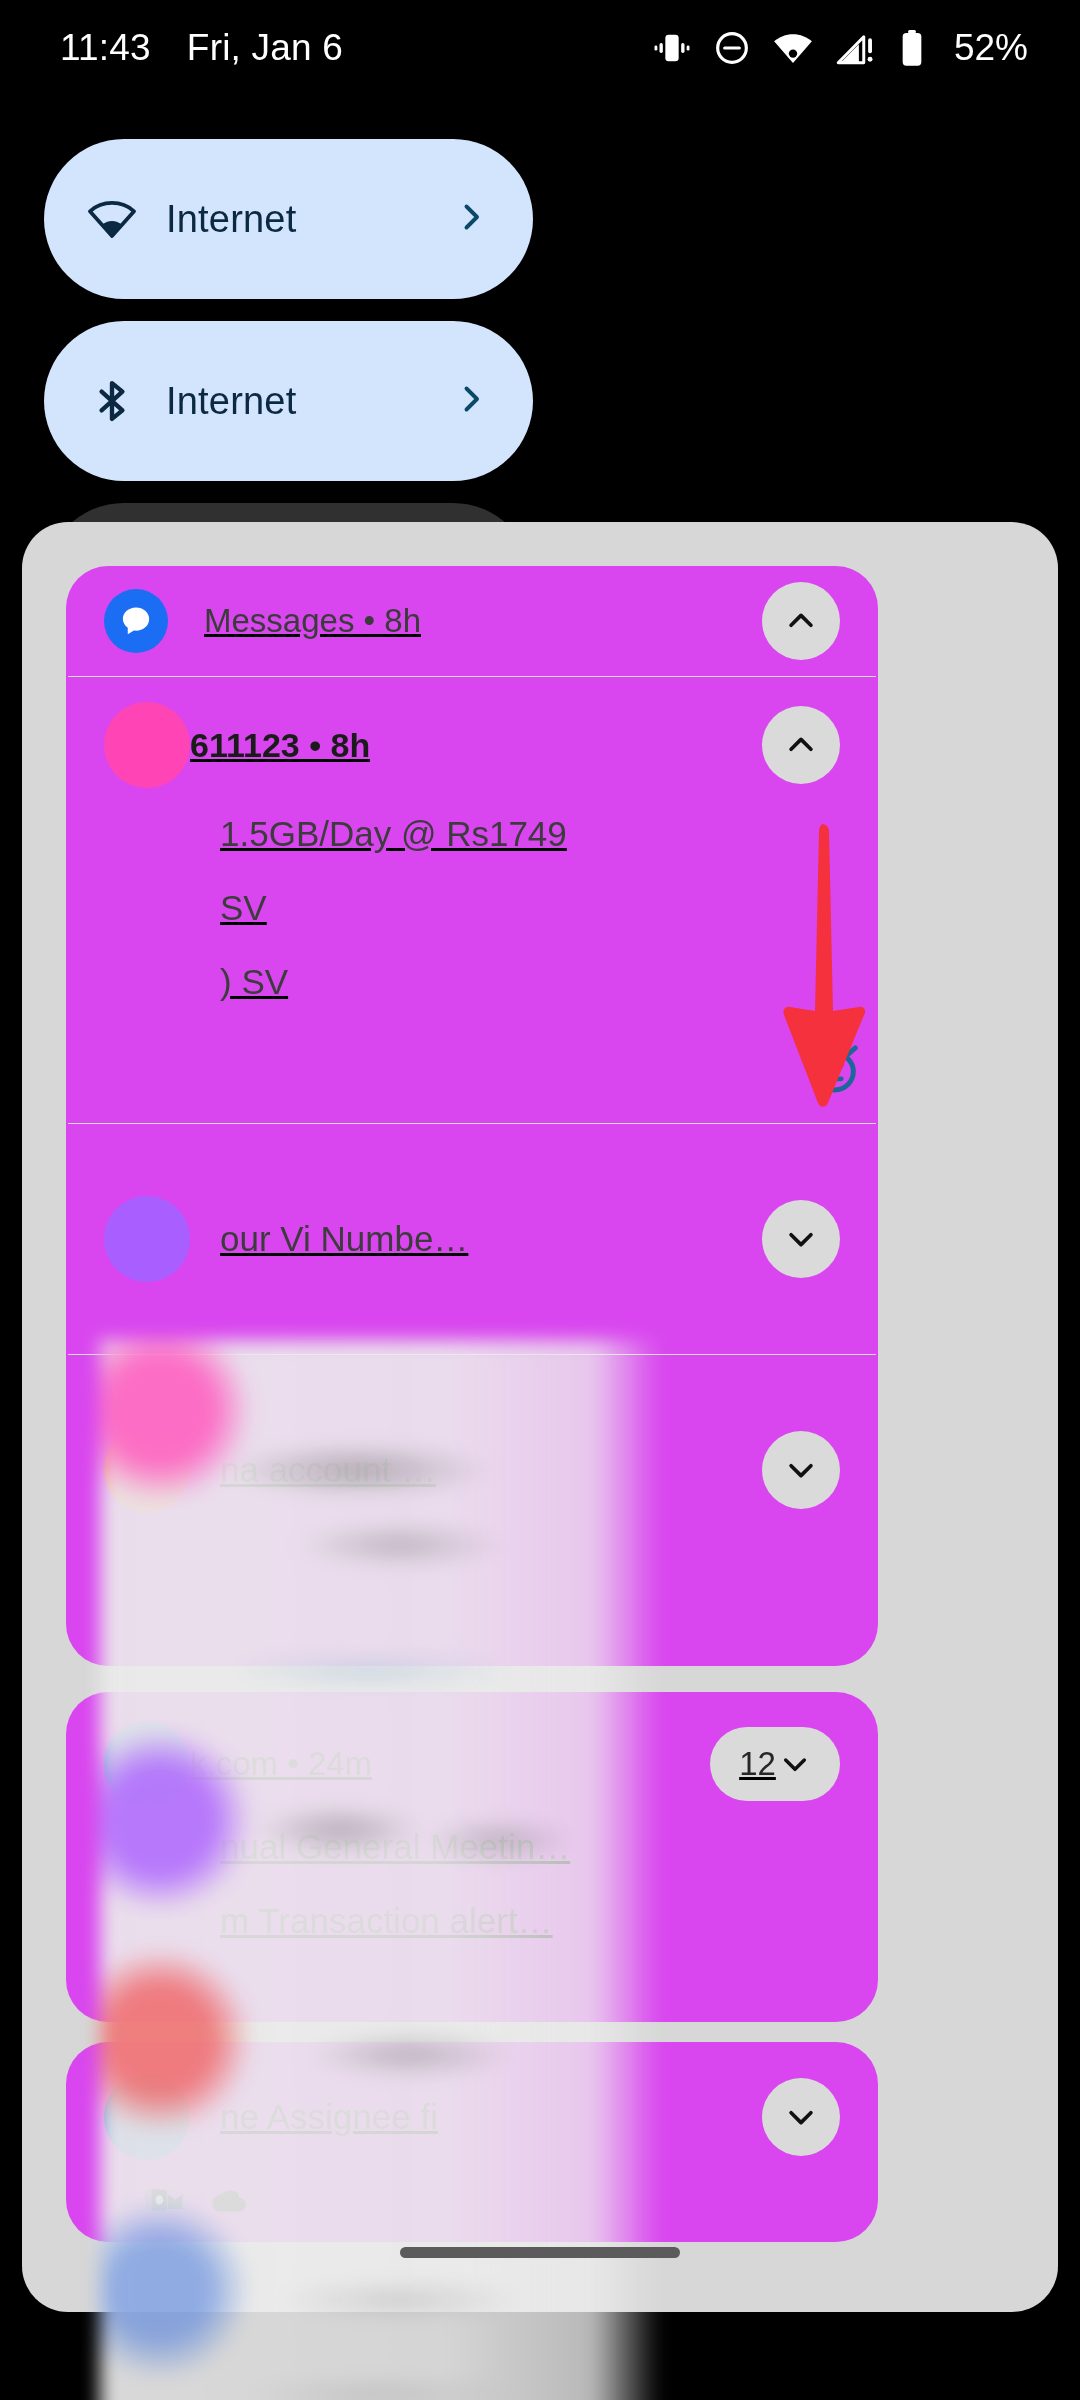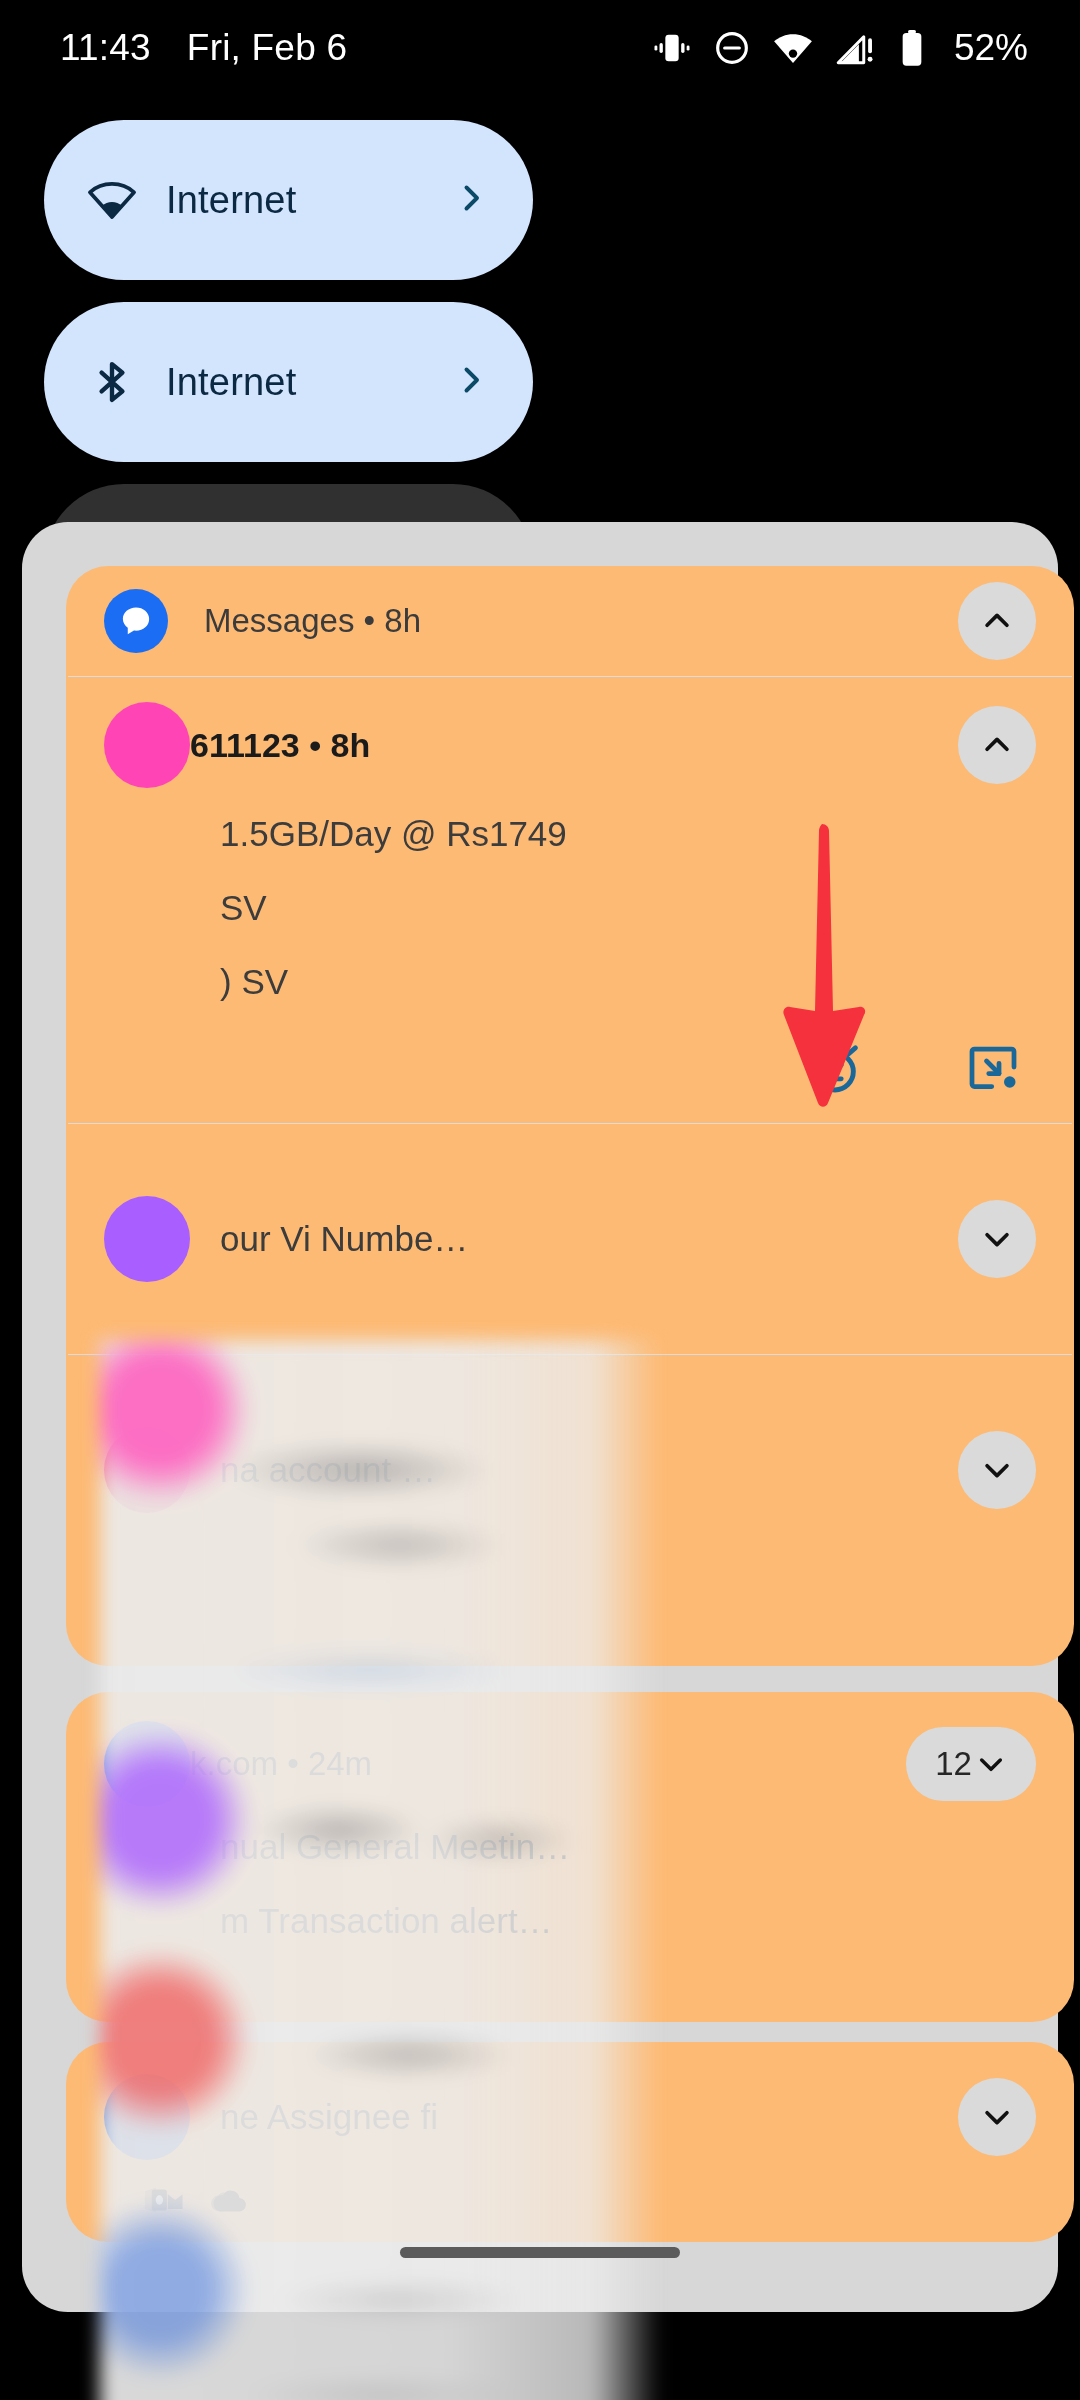--- a/index.html
+++ b/index.html
@@ -17,21 +17,21 @@
     display:flex; align-items:center; color:#fff;
   }
   .sb-left{ display:flex; align-items:center; gap:36px; margin-left:60px; }
   .sb-time, .sb-date{ font-size:37px; letter-spacing:0.2px; }
   .sb-right{ margin-left:auto; margin-right:52px; display:flex; align-items:center; gap:20px; }
   .sb-pct{ font-size:37px; margin-left:6px; }
   .sb-ico{ display:block; }
 
   
   .qs{
-    position:absolute; top:120px; left:0; width:1080px;
+    position:absolute; top:139px; left:0; width:1080px;
     display:flex; flex-wrap:wrap; gap:22px 22px;
     padding:0 44px;
   }
   .tile{
     width:489px; height:160px; border-radius:80px;
     display:flex; align-items:center; padding:0 42px;
     position:relative;
   }
   .tile.on{ background:#d3e4fd; color:#0b2942; }
   .tile.off{ background:#303030; color:#e3e3e3; }
@@ -47,22 +47,22 @@
     background:#d7d7d7; border-radius:46px;
   }
   .navbar{
     position:absolute; left:0; bottom:0; width:1036px; height:120px;
     display:flex; align-items:center; justify-content:center;
   }
   .navpill{ width:280px; height:11px; border-radius:8px; background:#5b5b5b; }
 
   
   .ncard{
-    position:absolute; left:44px; width:1008px;
-    background:#fdba74; border-radius:42px; overflow:hidden;
+    position:absolute; left:44px; width:812px;
+    background:#d946ef; border-radius:42px; overflow:hidden;text-decoration:underline;
   }
   #card-messages{ top:44px;  height:1100px; }
   #card-mail{     top:1170px; height:330px; }
   #card-work{     top:1520px; height:200px; }
 
   .divider{ height:1px; background:#dcdcdc; margin:0 2px; }
 
   
   .ghead{
     height:110px; display:flex; align-items:center; padding:0 38px;
@@ -125,21 +125,21 @@
   .arrow{ position:absolute; left:770px; top:820px; width:110px; height:290px; }
 </style>
 </head>
 <body>
 
 <div id="screen">
 
   <div class="statusbar">
     <div class="sb-left">
       <span class="sb-time">11:43</span>
-      <span class="sb-date">Fri, Feb 6</span>
+      <span class="sb-date">Fri, Jan 6</span>
     </div>
     <div class="sb-right">
 
       <svg class="sb-ico" width="40" height="40" viewBox="0 0 24 24" fill="#fff">
         <rect x="8" y="4" width="8" height="16" rx="2"></rect>
         <rect x="4.5" y="9" width="2" height="6" rx="1"></rect>
         <rect x="1.5" y="10.5" width="1.7" height="3" rx=".8"></rect>
         <rect x="17.5" y="9" width="2" height="6" rx="1"></rect>
         <rect x="20.8" y="10.5" width="1.7" height="3" rx=".8"></rect>
       </svg>

